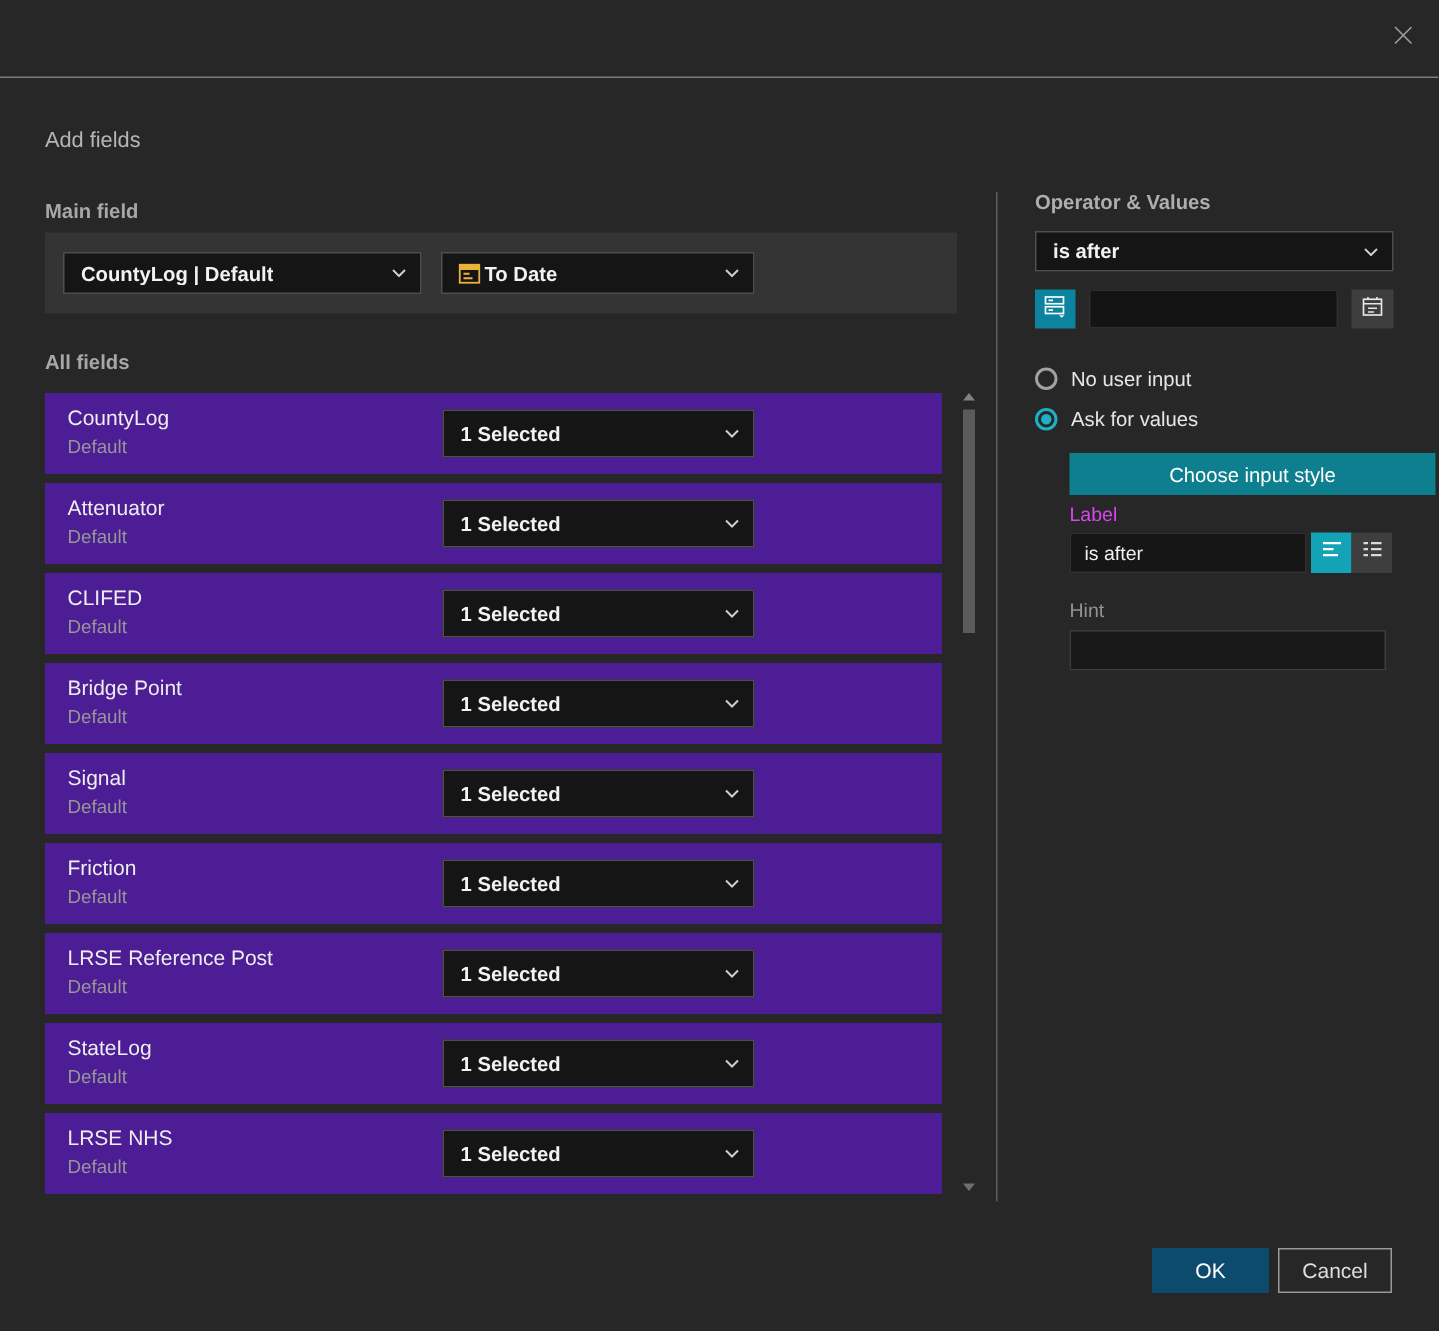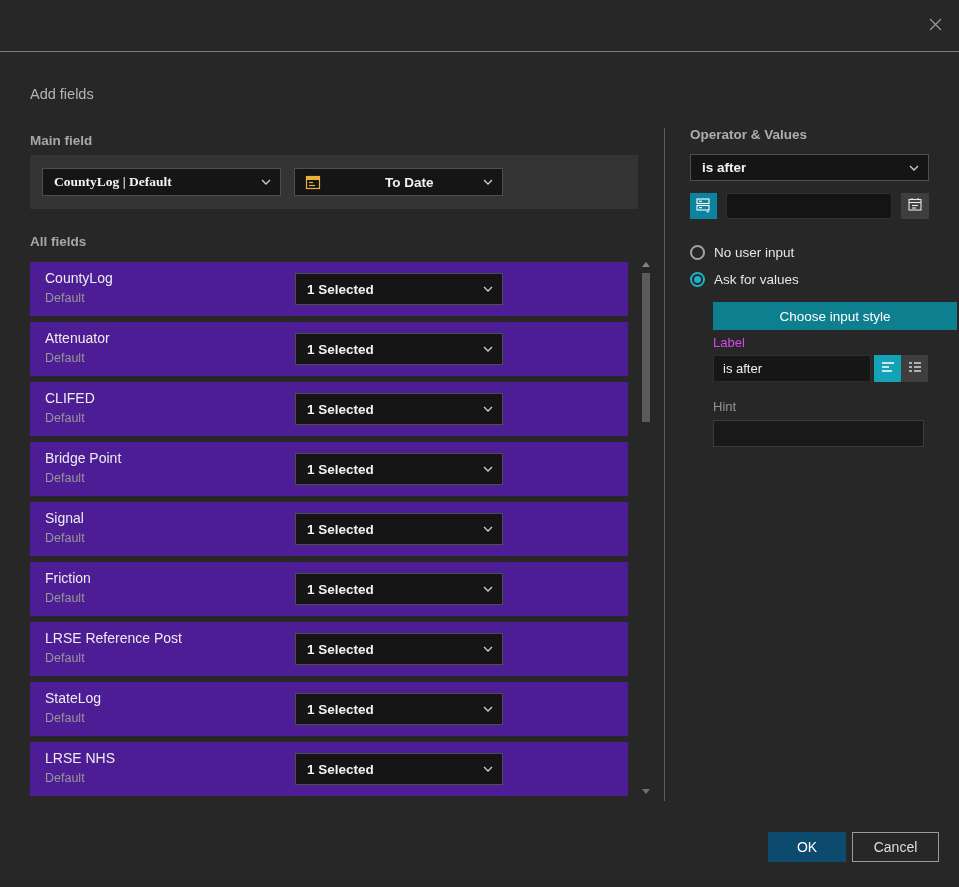--- a/index.html
+++ b/index.html
@@ -18,24 +18,24 @@
   .h-main-field { position: absolute; left: 30px; top: 133px; font-size: 13.5px; font-weight: bold; color: #a7a7a7; }
   .h-all-fields { position: absolute; left: 30px; top: 234px; font-size: 13.5px; font-weight: bold; color: #a7a7a7; }
 
   
   .select { position: relative; background: #151515; border: 1px solid #4e4e4e; display: flex; align-items: center; color: #f0f0f0; font-size: 13.5px; cursor: pointer; }
   .select .select-text { padding-left: 11px; font-weight: bold; color: #f2f2f2; white-space: nowrap; overflow: hidden; }
   .select .chevron { position: absolute; right: 9px; top: 50%; transform: translateY(-50%); display: flex; }
 
   
   .main-field-panel { position: absolute; left: 30px; top: 155px; width: 608px; height: 54px; background: #343434; }
-  .mf-select-field { position: absolute; left: 12px; top: 13px; width: 239px; height: 28px; font-family: Liberation Serif, serif; }
+  .mf-select-field { position: absolute; left: 12px; top: 13px; width: 239px; height: 28px; }
   .mf-select-date  { position: absolute; left: 264px; top: 13px; width: 209px; height: 28px; }
   .mf-select-date .cal { display: flex; margin-left: 10px; }
-  .mf-select-date .select-text { padding-left: 16px; margin-left: 48px; }
+  .mf-select-date .select-text { padding-left: 2px; }
 
   
   .fields-list { position: absolute; left: 30px; top: 262px; width: 598px; }
   .field-row { position: relative; width: 598px; height: 54px; background: #4c1d95; margin-bottom: 6px; }
   .field-name { position: absolute; left: 15px; top: 8px; font-size: 14px; color: #ededed; }
   .field-type { position: absolute; left: 15px; top: 29px; font-size: 12.5px; color: #979797; }
   .row-select { position: absolute; left: 265px; top: 11px; width: 208px; height: 32px; }
 
   
   .scrollbar { position: absolute; left: 642px; top: 258px; width: 9px; height: 540px; }
@@ -69,21 +69,21 @@
   .label-caption { position: absolute; left: 713px; top: 335px; font-size: 13px; color: #d946ef; }
   .label-input { position: absolute; left: 713px; top: 355px; width: 158px; height: 27px; background: #161616; border: 1px solid #2f2f2f; color: #f0f0f0; font-size: 13px; padding: 0 9px; font-family: inherit; }
   .style-btn { position: absolute; top: 355px; width: 27px; height: 27px; display: flex; align-items: center; justify-content: center; cursor: pointer; }
   .style-btn-align { left: 874px; background: #13a2b6; }
   .style-btn-list  { left: 901px; background: #3e3e3e; }
   .hint-caption { position: absolute; left: 713px; top: 399px; font-size: 13px; color: #939393; }
   .hint-input { position: absolute; left: 713px; top: 420px; width: 211px; height: 27px; background: #191919; border: 1px solid #3c3c3c; color: #f0f0f0; font-size: 13px; padding: 0 8px; font-family: inherit; }
 
   
   .ok-btn { position: absolute; left: 768px; top: 832px; width: 78px; height: 30px; background: #0c4a6e; border: none; color: #fff; font-size: 14px; font-family: inherit; cursor: pointer; }
-  .cancel-btn { position: absolute; left: 852px; top: 832px; width: 87px; height: 30px; background: transparent; border: 1px solid #9a9a9a; color: #dedede; font-size: 14px; font-family: inherit; cursor: pointer; }
+  .cancel-btn { position: absolute; left: 852px; top: 832px; width: 76px; height: 30px; background: transparent; border: 1px solid #9a9a9a; color: #dedede; font-size: 14px; font-family: inherit; cursor: pointer; }
 </style>
 </head>
 <body>
 
 <div class="dialog">
 
   <div class="titlebar">
     <div class="close-btn">
       <span>
         <svg width="17" height="17" viewBox="0 0 17 17">

